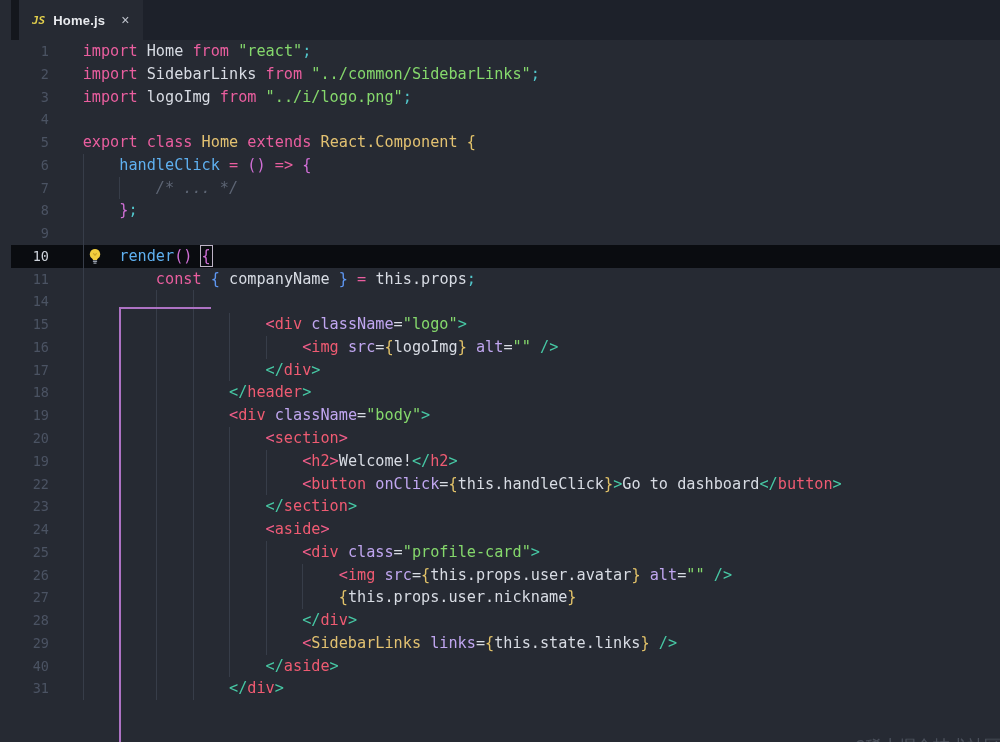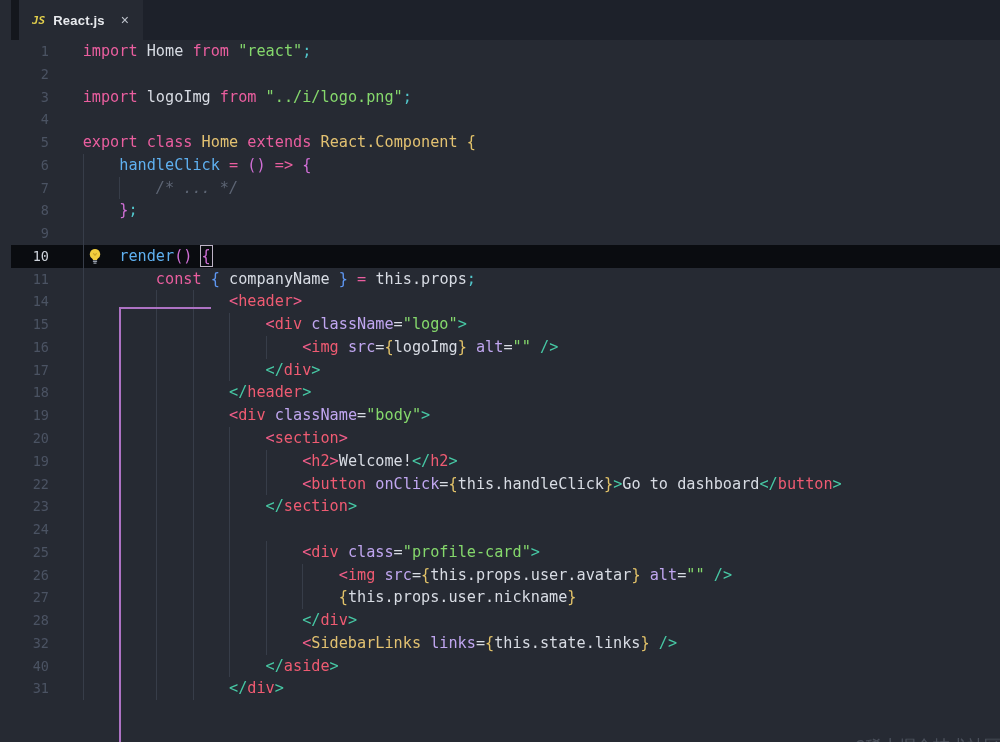--- a/index.html
+++ b/index.html
@@ -41,34 +41,35 @@
   .watermark{position:absolute;right:10px;top:695px;font-size:17px;color:var(--wm);text-shadow:0 1px 0 rgba(255,255,255,0.07);z-index:5;}
 </style>
 </head>
 <body>
 
 <div class="screen">
   <div class="tabbar">
     <div class="corner"></div>
     <div class="tab">
       <span class="js-icon">JS</span>
-      <span class="tab-title">React.js</span>
+      <span class="tab-title">Home.js</span>
       <span class="tab-close">×</span>
     </div>
   </div>
   <div class="editor" id="editor">
     <div class="h-guide"></div>
     <div class="v-guide-active"></div>
     <div class="watermark">@稀土掘金技术社区</div>
   <div class="line">
         <span class="gutter">1</span>
         <span class="code"><span class="tok-kw">import</span><span class="tok-d"> Home </span><span class="tok-kw">from</span><span class="tok-d"> </span><span class="tok-str">"react"</span><span class="tok-sem">;</span></span>
       </div>
       <div class="line">
         <span class="gutter">2</span>
+        <span class="code"><span class="tok-kw">import</span><span class="tok-d"> SidebarLinks </span><span class="tok-kw">from</span><span class="tok-d"> </span><span class="tok-str">"../common/SidebarLinks"</span><span class="tok-sem">;</span></span>
       </div>
       <div class="line">
         <span class="gutter">3</span>
         <span class="code"><span class="tok-kw">import</span><span class="tok-d"> logoImg </span><span class="tok-kw">from</span><span class="tok-d"> </span><span class="tok-str">"../i/logo.png"</span><span class="tok-sem">;</span></span>
       </div>
       <div class="line">
         <span class="gutter">4</span>
         <span class="code"></span>
       </div>
       <div class="line">
@@ -110,21 +111,20 @@
       <div class="line">
         <span class="gutter">11</span>
         <span class="iguide" style="left: 71.7px;"></span>
         <span class="code"><span class="tok-d">        </span><span class="tok-kw">const</span><span class="tok-d"> </span><span class="tok-b3">{</span><span class="tok-d"> companyName </span><span class="tok-b3">}</span><span class="tok-d"> </span><span class="tok-kw">=</span><span class="tok-d"> </span><span class="tok-d">this.props</span><span class="tok-sem">;</span></span>
       </div>
       <div class="line">
         <span class="gutter">14</span>
         <span class="iguide" style="left: 71.7px;"></span>
         <span class="iguide" style="left: 144.9px;"></span>
         <span class="iguide" style="left: 181.5px;"></span>
-        <span class="code"><span class="tok-d">                </span><span class="tok-tpo">&lt;</span><span class="tok-tag">header</span><span class="tok-tpo">&gt;</span></span>
       </div>
       <div class="line">
         <span class="gutter">15</span>
         <span class="iguide" style="left: 71.7px;"></span>
         <span class="iguide" style="left: 144.9px;"></span>
         <span class="iguide" style="left: 181.5px;"></span>
         <span class="iguide" style="left: 218.1px;"></span>
         <span class="code"><span class="tok-d">                    </span><span class="tok-tpo">&lt;</span><span class="tok-tag">div</span><span class="tok-d"> </span><span class="tok-att">className</span><span class="tok-d">=</span><span class="tok-str">"logo"</span><span class="tok-tpc">&gt;</span></span>
       </div>
       <div class="line">
@@ -191,20 +191,21 @@
         <span class="iguide" style="left: 181.5px;"></span>
         <span class="iguide" style="left: 218.1px;"></span>
         <span class="code"><span class="tok-d">                    </span><span class="tok-tpc">&lt;/</span><span class="tok-tag">section</span><span class="tok-tpc">&gt;</span></span>
       </div>
       <div class="line">
         <span class="gutter">24</span>
         <span class="iguide" style="left: 71.7px;"></span>
         <span class="iguide" style="left: 144.9px;"></span>
         <span class="iguide" style="left: 181.5px;"></span>
         <span class="iguide" style="left: 218.1px;"></span>
+        <span class="code"><span class="tok-d">                    </span><span class="tok-tpo">&lt;</span><span class="tok-tag">aside</span><span class="tok-tpo">&gt;</span></span>
       </div>
       <div class="line">
         <span class="gutter">25</span>
         <span class="iguide" style="left: 71.7px;"></span>
         <span class="iguide" style="left: 144.9px;"></span>
         <span class="iguide" style="left: 181.5px;"></span>
         <span class="iguide" style="left: 218.1px;"></span>
         <span class="iguide" style="left: 254.7px;"></span>
         <span class="code"><span class="tok-d">                        </span><span class="tok-tpo">&lt;</span><span class="tok-tag">div</span><span class="tok-d"> </span><span class="tok-att">class</span><span class="tok-d">=</span><span class="tok-str">"profile-card"</span><span class="tok-tpc">&gt;</span></span>
       </div>
@@ -231,21 +232,21 @@
       <div class="line">
         <span class="gutter">28</span>
         <span class="iguide" style="left: 71.7px;"></span>
         <span class="iguide" style="left: 144.9px;"></span>
         <span class="iguide" style="left: 181.5px;"></span>
         <span class="iguide" style="left: 218.1px;"></span>
         <span class="iguide" style="left: 254.7px;"></span>
         <span class="code"><span class="tok-d">                        </span><span class="tok-tpc">&lt;/</span><span class="tok-tag">div</span><span class="tok-tpc">&gt;</span></span>
       </div>
       <div class="line">
-        <span class="gutter">32</span>
+        <span class="gutter">29</span>
         <span class="iguide" style="left: 71.7px;"></span>
         <span class="iguide" style="left: 144.9px;"></span>
         <span class="iguide" style="left: 181.5px;"></span>
         <span class="iguide" style="left: 218.1px;"></span>
         <span class="iguide" style="left: 254.7px;"></span>
         <span class="code"><span class="tok-d">                        </span><span class="tok-tpo">&lt;</span><span class="tok-cls">SidebarLinks</span><span class="tok-d"> </span><span class="tok-att">links</span><span class="tok-d">=</span><span class="tok-b1">{</span><span class="tok-d">this.state.links</span><span class="tok-b1">}</span><span class="tok-d"> </span><span class="tok-tpc">/&gt;</span></span>
       </div>
       <div class="line">
         <span class="gutter">40</span>
         <span class="iguide" style="left: 71.7px;"></span>

